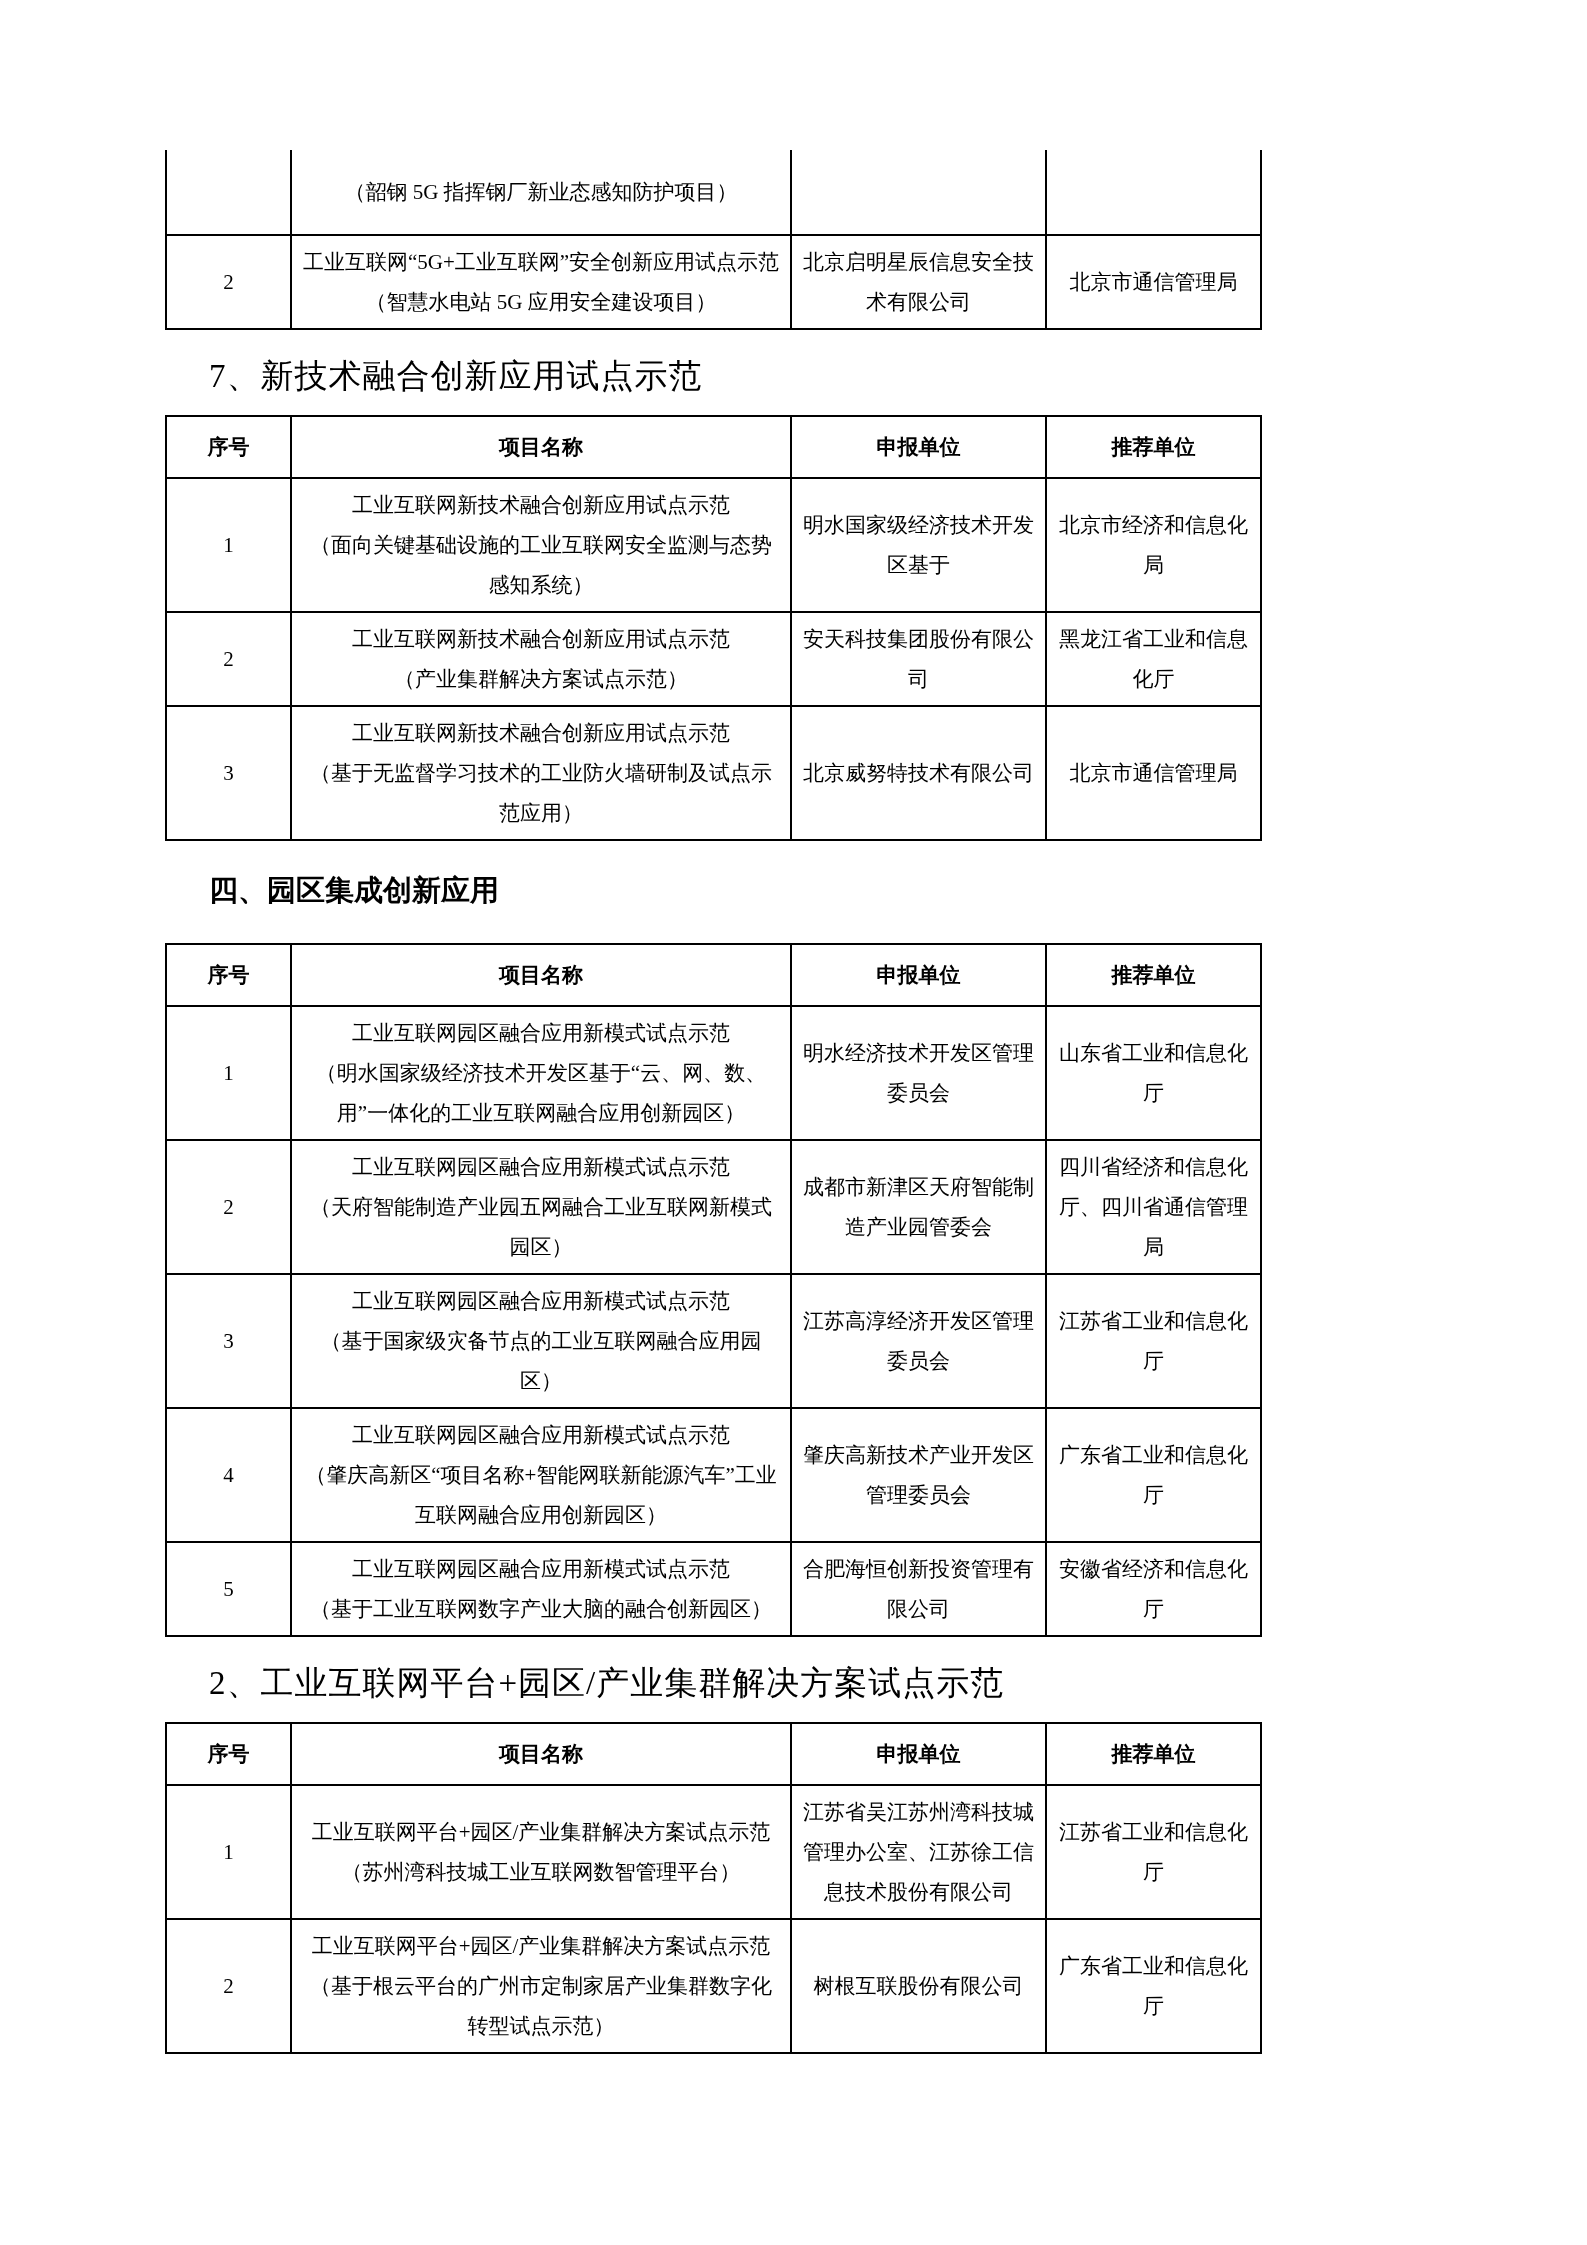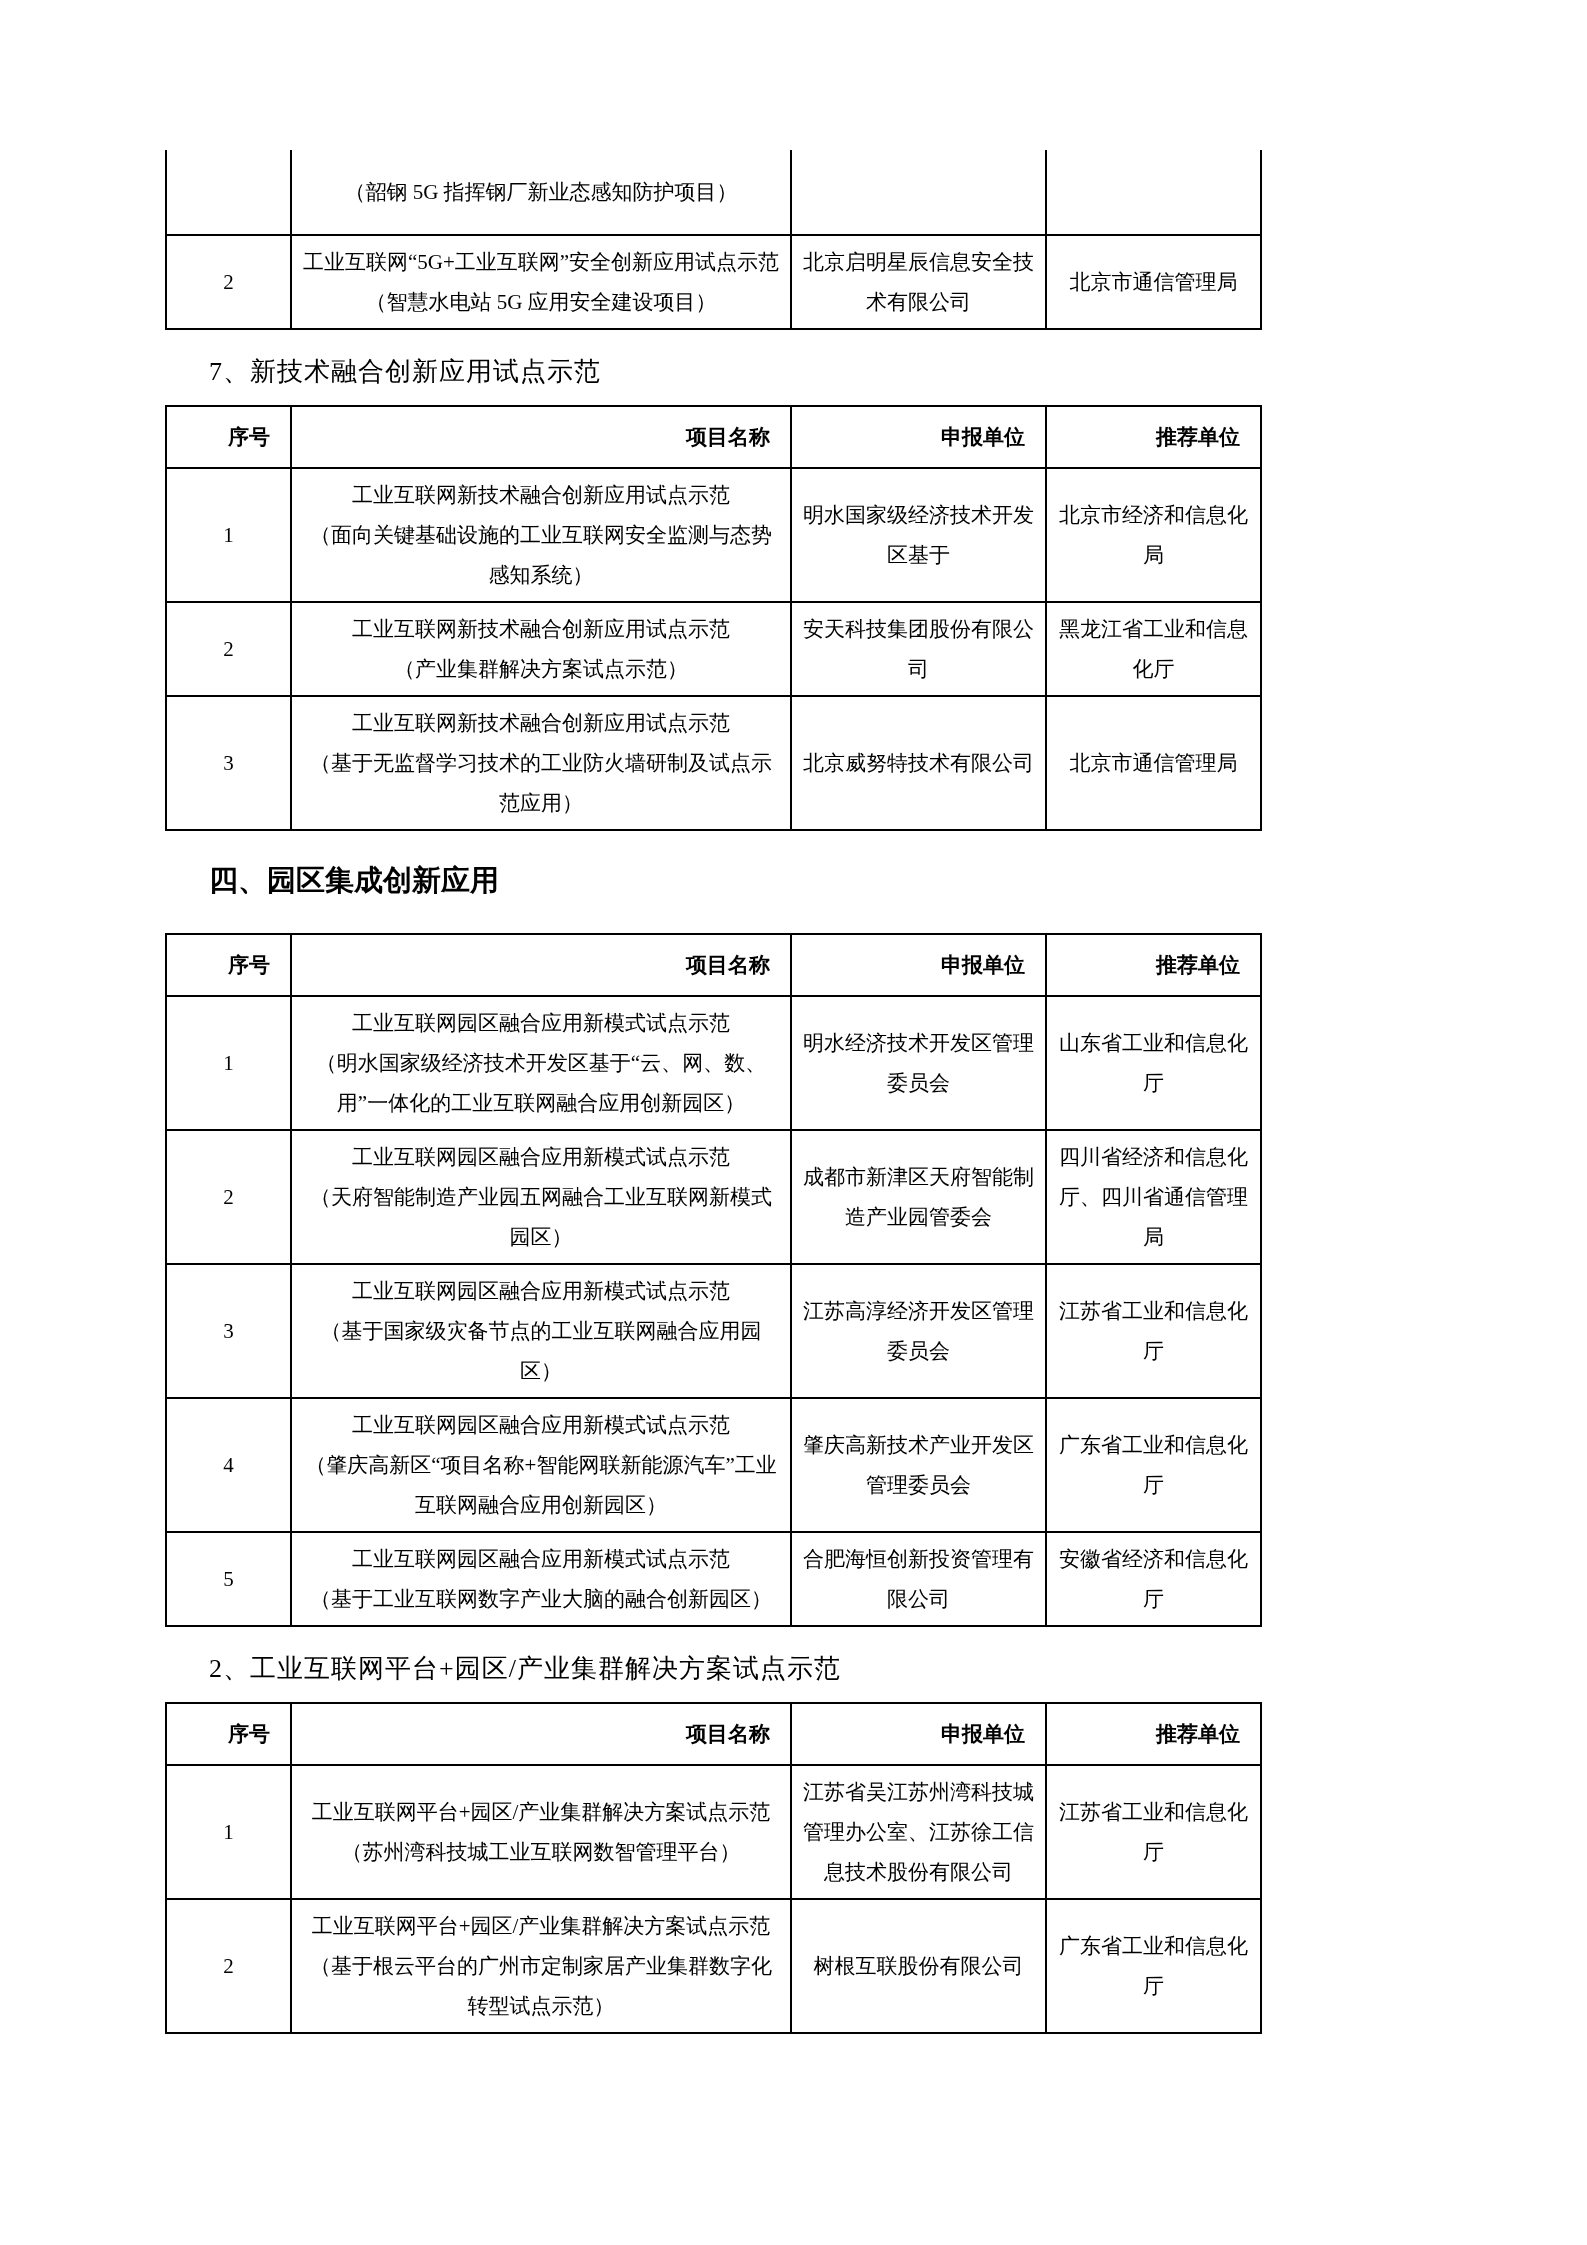--- a/index.html
+++ b/index.html
@@ -27,33 +27,32 @@
     border: 2px solid #000;
     text-align: center;
     vertical-align: middle;
     word-break: break-all;
   }
   table.doc-table th {
     font-size: 21px;
     font-weight: bold;
     height: 52px;
     padding: 4px 20px;
-    text-align: right;
   }
   table.doc-table td {
     font-size: 21px;
     line-height: 40px;
     padding: 6px 8px;
   }
   tr.partial-row td {
     border-top: none;
     height: 72px;
   }
   .sub-heading {
-    font-size: 26px;
+    font-size: 33px;
     font-weight: normal;
     margin: 24px 0 16px 0;
     padding-left: 44px;
     letter-spacing: 1px;
   }
   .main-heading {
     font-size: 29px;
     font-family: "Liberation Sans", "DejaVu Sans", sans-serif;
     font-weight: bold;
     margin: 30px 0 32px 0;

